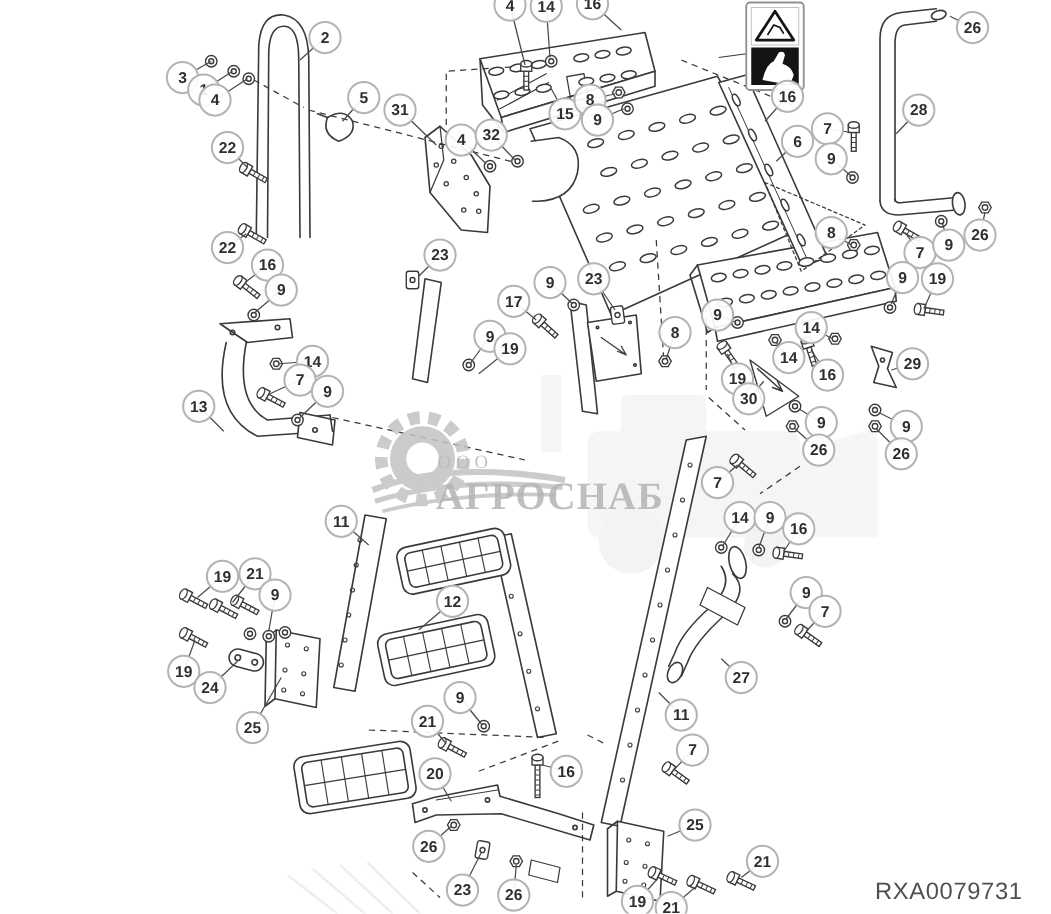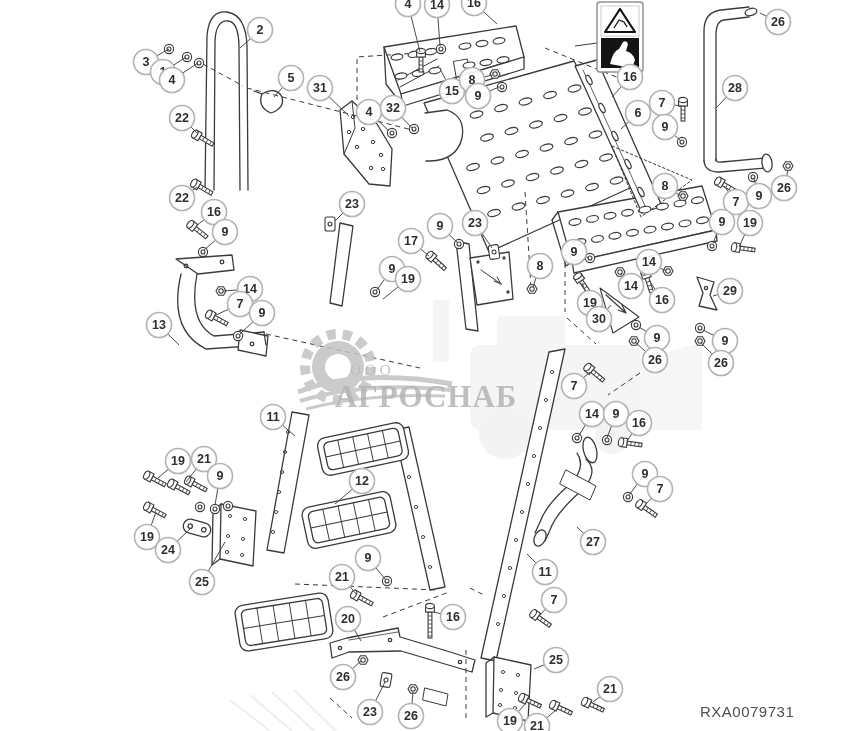--- a/index.html
+++ b/index.html
@@ -2,25 +2,25 @@
 <html><head>
 <meta charset="utf-8">
 <style>
   html,body{margin:0;padding:0;background:#fff;}
   .figure{position:relative;width:841px;height:731px;background:#ffffff;overflow:hidden;
           font-family:"Liberation Sans",sans-serif;}
   .figure svg{position:absolute;left:0;top:0;}
   .wm-ooo{position:absolute;left:350px;top:362px;width:170px;
           font-family:"Liberation Serif",serif;font-size:15px;letter-spacing:4px;
           color:#b9b9b9;opacity:.85;pointer-events:none;}
-  .wm-name{position:absolute;left:326px;top:379px;width:200px;text-align:center;
+  .wm-name{position:absolute;left:340px;top:379px;width:200px;text-align:center;
           font-family:"Liberation Serif",serif;font-size:31px;font-weight:bold;
           letter-spacing:1px;color:#b4b4b4;opacity:.85;pointer-events:none;}
   .part-number{position:absolute;left:700px;top:703px;width:120px;
-          font-size:15px;color:#4f4f4f;letter-spacing:.5px;}
+          font-size:19px;color:#4f4f4f;letter-spacing:.5px;}
 </style>
 </head>
 <body>
 
 <div class="figure">
 <svg width="841" height="731" viewBox="0 0 841 731">
 
   <g opacity="0.5">
     <rect x="470" y="345" width="170" height="85" rx="10" fill="#ececec"></rect>
     <rect x="497" y="316" width="68" height="48" rx="5" fill="#ececec"></rect>

